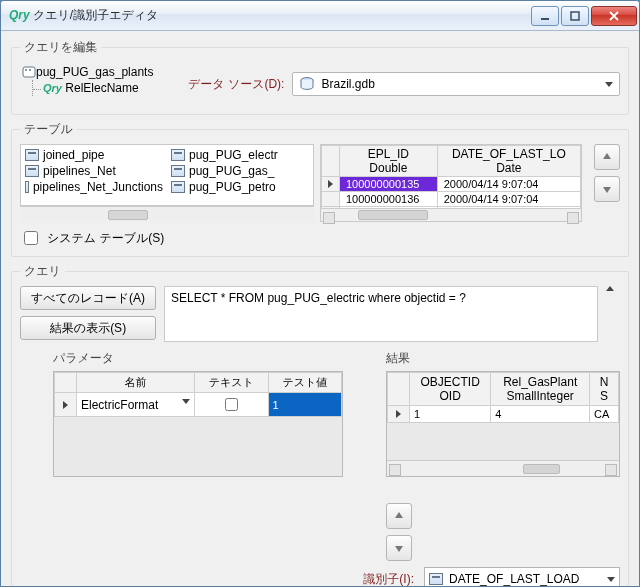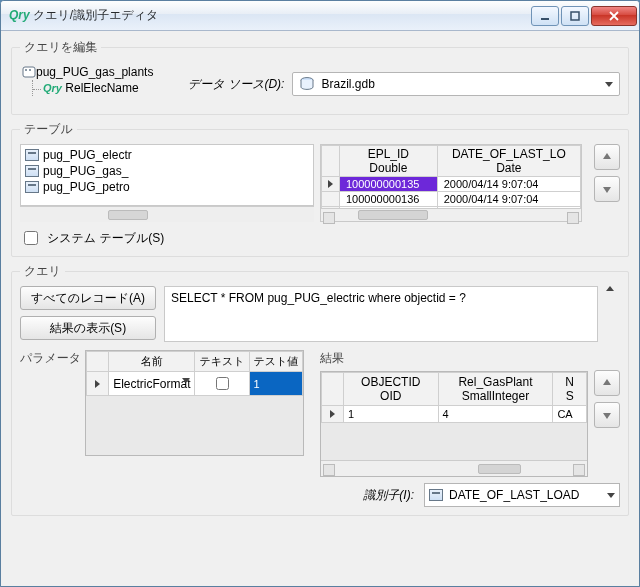--- a/index.html
+++ b/index.html
@@ -14,21 +14,21 @@
   .client { flex:1; background:#f0f0f0; padding:8px 10px 10px; display:flex; flex-direction:column; gap:6px; overflow:hidden; }
   fieldset { border:1px solid #ddd; border-radius:2px; padding:6px 8px 8px; margin:0; }
   legend { padding:0 4px; color:#444; }
   .row { display:flex; align-items:center; gap:8px; }
   .tree { width:160px; height:44px; padding:2px 0 0 2px; }
   .tree .node { display:flex; align-items:center; gap:0; padding:1px 0; }
   .tree .child { margin-left:10px; border-left:1px dotted #999; padding-left:10px; position:relative; }
   .tree .child:before { content:""; position:absolute; left:0; top:9px; width:8px; border-top:1px dotted #999; }
   .ico-db { width:14px; height:12px; }
   .q2 { color:#2a7; font-weight:bold; font-style:italic; font-size:11px; }
-  .lbl { color:#000000;font-style:italic; }
+  .lbl { color:#7f1d1d; }
   .datasrc { flex:1; height:24px; background:#fff; border:1px solid #b5b5b5; display:flex; align-items:center; padding:0 6px; gap:6px; border-radius:2px; }
   .datasrc .dd { margin-left:auto; color:#555; }
   .tables-area { display:flex; gap:6px; }
   .tbl-lists { flex:1; display:flex; gap:4px; background:#fff; border:1px solid #c9c9c9; height:78px; overflow:hidden; padding:2px; }
   .tlist { flex:1; overflow:hidden; }
   .titem { display:flex; align-items:center; gap:4px; padding:1px 2px; white-space:nowrap; overflow:hidden; }
   .ico-tb { width:14px; height:12px; border:1px solid #678; background:linear-gradient(#e9f1fb,#cfe0f4); position:relative; }
   .ico-tb:before { content:""; position:absolute; inset:2px; border-top:2px solid #678; }
   .mini-scroll { height:16px; background:#eee; border-top:1px solid #ccc; display:flex; align-items:center; }
   .mini-scroll .thumb { width:40px; height:10px; background:#d6d6d6; border:1px solid #bbb; margin-left:30%; border-radius:2px; }
@@ -41,21 +41,21 @@
   .grid .sel td:nth-child(2){ background:#6d28d9; color:#fff; }
   .vbtns { width:26px; display:flex; flex-direction:column; gap:6px; }
   .vbtn { width:26px; height:26px; background:linear-gradient(#fdfdfd,#e5e5e5); border:1px solid #b5b5b5; border-radius:3px; display:flex; align-items:center; justify-content:center; color:#555; }
   .chk { display:flex; align-items:center; gap:6px; margin-top:6px; }
   .chk input { width:14px; height:14px; }
   .query-row { display:flex; gap:8px; }
   .qbtns { display:flex; flex-direction:column; gap:6px; }
   .btn { min-width:120px; height:24px; background:linear-gradient(#fdfdfd,#e5e5e5); border:1px solid #b0b0b0; border-radius:3px; padding:0 10px; display:inline-flex; align-items:center; justify-content:center; }
   .qtext { flex:1; height:56px; background:#fff; border:1px solid #c9c9c9; padding:4px 6px; }
   .split { display:flex; gap:10px; }
-  .panel { display:flex; flex-direction:row; gap:4px; }
+  .panel { display:flex; flex-direction:column; gap:4px;margin-left:33px; }
   .panel .ptitle { color:#444; }
   .pgrid { background:#e9e9e9; border:1px solid #b9b9b9; height:106px; display:flex; flex-direction:column; overflow:hidden; }
   .pgrid table { border-collapse:collapse; background:#0ea5e9;}
   .pgrid th,.pgrid td { border:1px solid #cfcfcf; font-size:11px; padding:2px 4px; text-align:center; background:#f2f2f2; font-weight:normal; }
   .pgrid td { background:#fff; }
   .pgrid .hlt { background:#0a66c2; color:#fff; }
   .results { flex:1; display:flex; gap:6px; }
   .idrow { display:flex; align-items:center; justify-content:flex-end; gap:10px; padding:6px 0 0; }
   .combo { height:24px; border:1px solid #b5b5b5; background:#fff; display:flex; align-items:center; padding:0 4px; gap:6px; min-width:196px; }
   .combo .dd { margin-left:auto; color:#555; }
@@ -118,20 +118,34 @@
           <span class="dd ddtri"></span>
         </div>
       </div>
     </fieldset>
 
     <fieldset>
       <legend>テーブル</legend>
       <div class="tables-area">
         <div style="flex:1;display:flex;flex-direction:column">
           <div class="tbl-lists">
+            <div class="tlist" id="tl1">
+                <div class="titem">
+                  <span class="ico-tb"></span>
+                  <span>joined_pipe</span>
+                </div>
+                <div class="titem">
+                  <span class="ico-tb"></span>
+                  <span>pipelines_Net</span>
+                </div>
+                <div class="titem">
+                  <span class="ico-tb"></span>
+                  <span>pipelines_Net_Junctions</span>
+                </div>
+              </div>
             <div class="tlist" id="tl2">
                 <div class="titem">
                   <span class="ico-tb"></span>
                   <span>pug_PUG_electr</span>
                 </div>
                 <div class="titem">
                   <span class="ico-tb"></span>
                   <span>pug_PUG_gas_</span>
                 </div>
                 <div class="titem">

